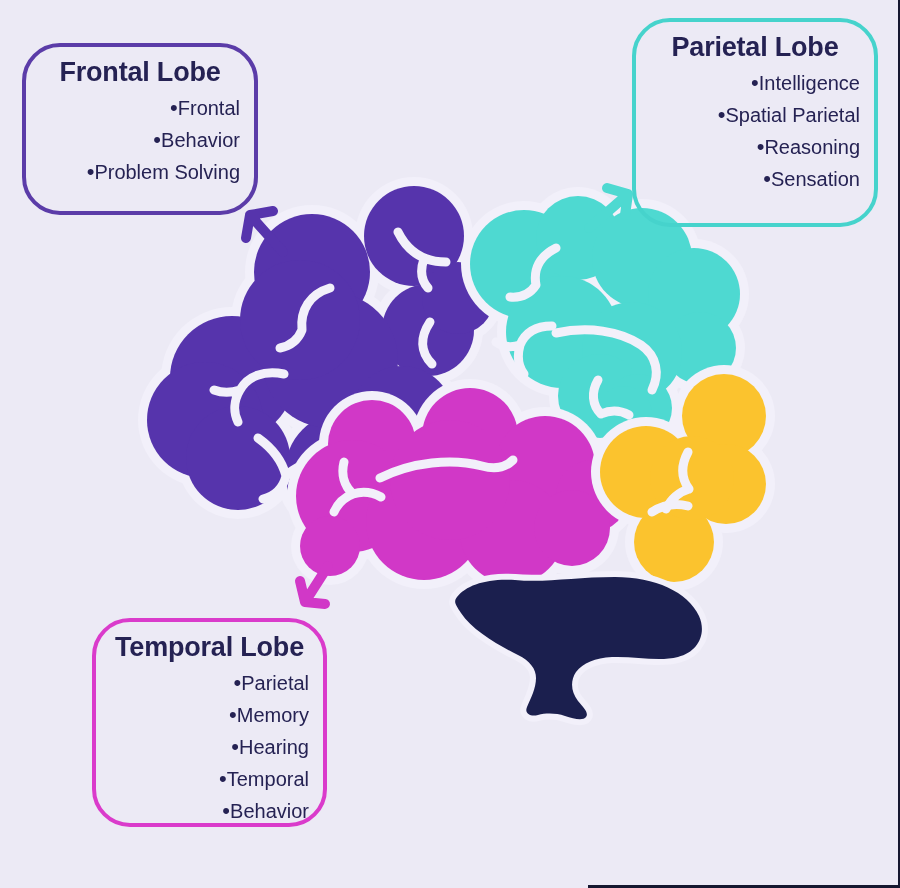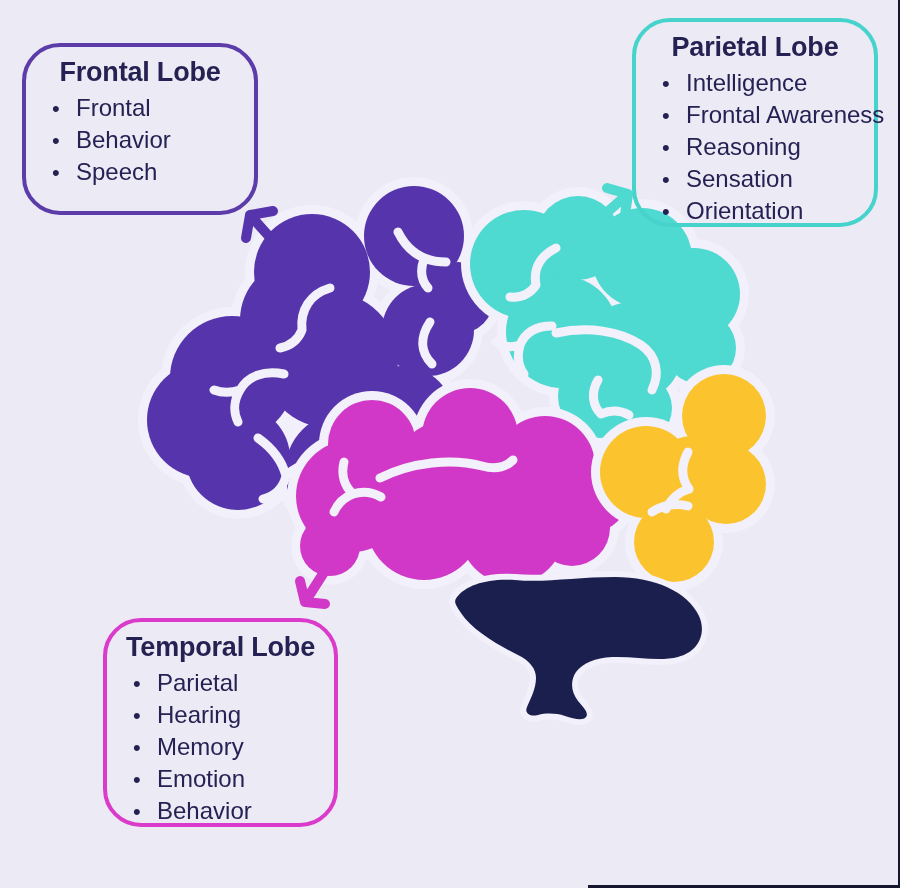--- a/index.html
+++ b/index.html
@@ -26,24 +26,24 @@
 
   
   .card {
     position:absolute; box-sizing:border-box;
     border:4px solid; border-radius:38px;
     padding:8px 14px 6px 14px;
     color: var(--color-text);
   }
   .card-frontal  { left:22px;  top:43px;  width:236px; height:172px; border-color: var(--color-frontal-border); }
   .card-parietal { left:632px; top:18px;  width:246px; height:209px; border-color: var(--color-parietal-border); }
-  .card-temporal { left:103px; top:618px; width:235px; height:209px; border-color: var(--color-temporal-border); }
+  .card-temporal { left:92px; top:618px; width:235px; height:209px; border-color: var(--color-temporal-border); }
   .card-title { text-align:center; font-weight:bold; font-size:27px; line-height:34px; letter-spacing:-0.2px; }
   .card ul { margin:3px 0 0 0; padding:0 0 0 12px; list-style:none; }
-  .card li { font-size:24px; line-height:31px; white-space:nowrap; }
+  .card li { font-size:20px; line-height:31px; white-space:nowrap;text-align:right; }
   .card li::before { content:"\2022"; display:inline-block; width:24px; font-size:22px; }
 
   
   .edge-right  { position:absolute; right:0; top:0; width:2px; height:888px; background:#15172f; }
   .edge-bottom { position:absolute; left:588px; top:885px; width:312px; height:3px; background:#15172f; }
 </style>
 </head>
 <body>
 
 <div class="canvas">
@@ -185,41 +185,40 @@
     <g>
       <path class="arrow arrow-temporal" d="M 328 566 L 305 602 M 305 602 L 300 581 M 305 602 L 325 604"></path>
     </g>
   </svg>
 
   <div class="card card-frontal">
     <div class="card-title">Frontal Lobe</div>
     <ul>
       <li>Frontal</li>
       <li>Behavior</li>
-      <li>Speech</li>
+      <li>Problem Solving</li>
     </ul>
   </div>
 
   <div class="card card-parietal">
     <div class="card-title">Parietal Lobe</div>
     <ul>
       <li>Intelligence</li>
-      <li>Frontal Awareness</li>
+      <li>Spatial Parietal</li>
       <li>Reasoning</li>
       <li>Sensation</li>
-      <li>Orientation</li>
     </ul>
   </div>
 
   <div class="card card-temporal">
     <div class="card-title">Temporal Lobe</div>
     <ul>
       <li>Parietal</li>
+      <li>Memory</li>
       <li>Hearing</li>
-      <li>Memory</li>
-      <li>Emotion</li>
+      <li>Temporal</li>
       <li>Behavior</li>
     </ul>
   </div>
 
   <div class="edge-right"></div>
   <div class="edge-bottom"></div>
 </div>
 
 </body></html>

